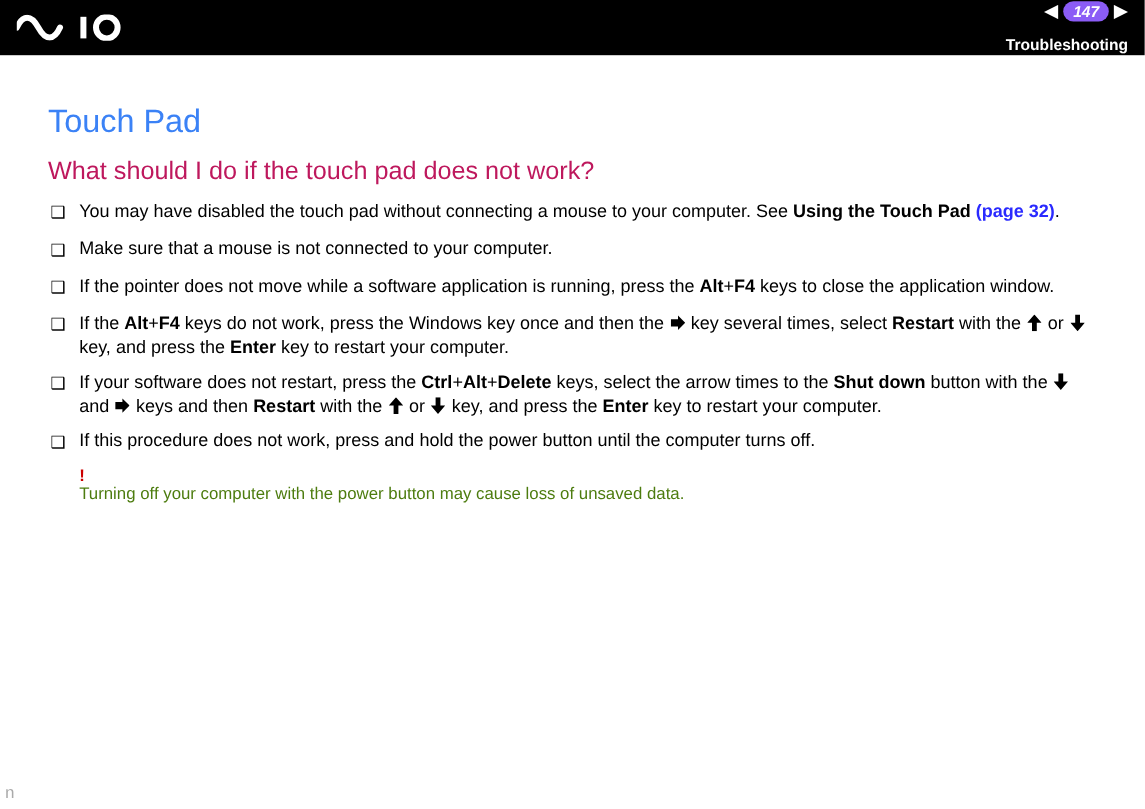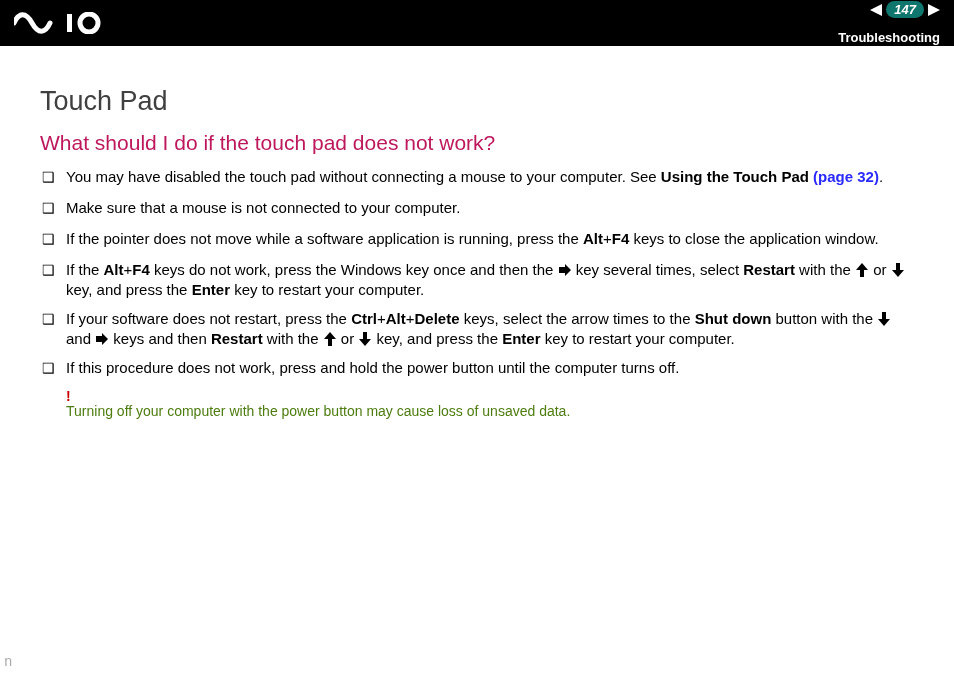--- a/index.html
+++ b/index.html
@@ -36,21 +36,21 @@
 
   .page-nav {
     display: flex;
     align-items: center;
     gap: 4px;
   }
 
   .nav-arrow { display: inline-flex; }
 
   .page-bubble {
-    background: #0f766e;
+    background: #8b5cf6;
     color: #ffffff;
     font-size: 13px;
     font-style: italic;
     font-weight: bold;
     padding: 1px 8px;
     border-radius: 9px;
   }
 
   .section-label {
     color: #ffffff;
@@ -59,21 +59,21 @@
     margin-top: 12px;
   }
 
   .content {
     padding: 40px 40px 0 40px;
   }
 
   .h1 {
     font-size: 27px;
     font-weight: normal;
-    color: #404040;
+    color: #3b82f6;
     margin-bottom: 14px;
   }
 
   .h2 {
     font-size: 21px;
     font-weight: normal;
     color: #be185d;
     margin-bottom: 12px;
   }
 

